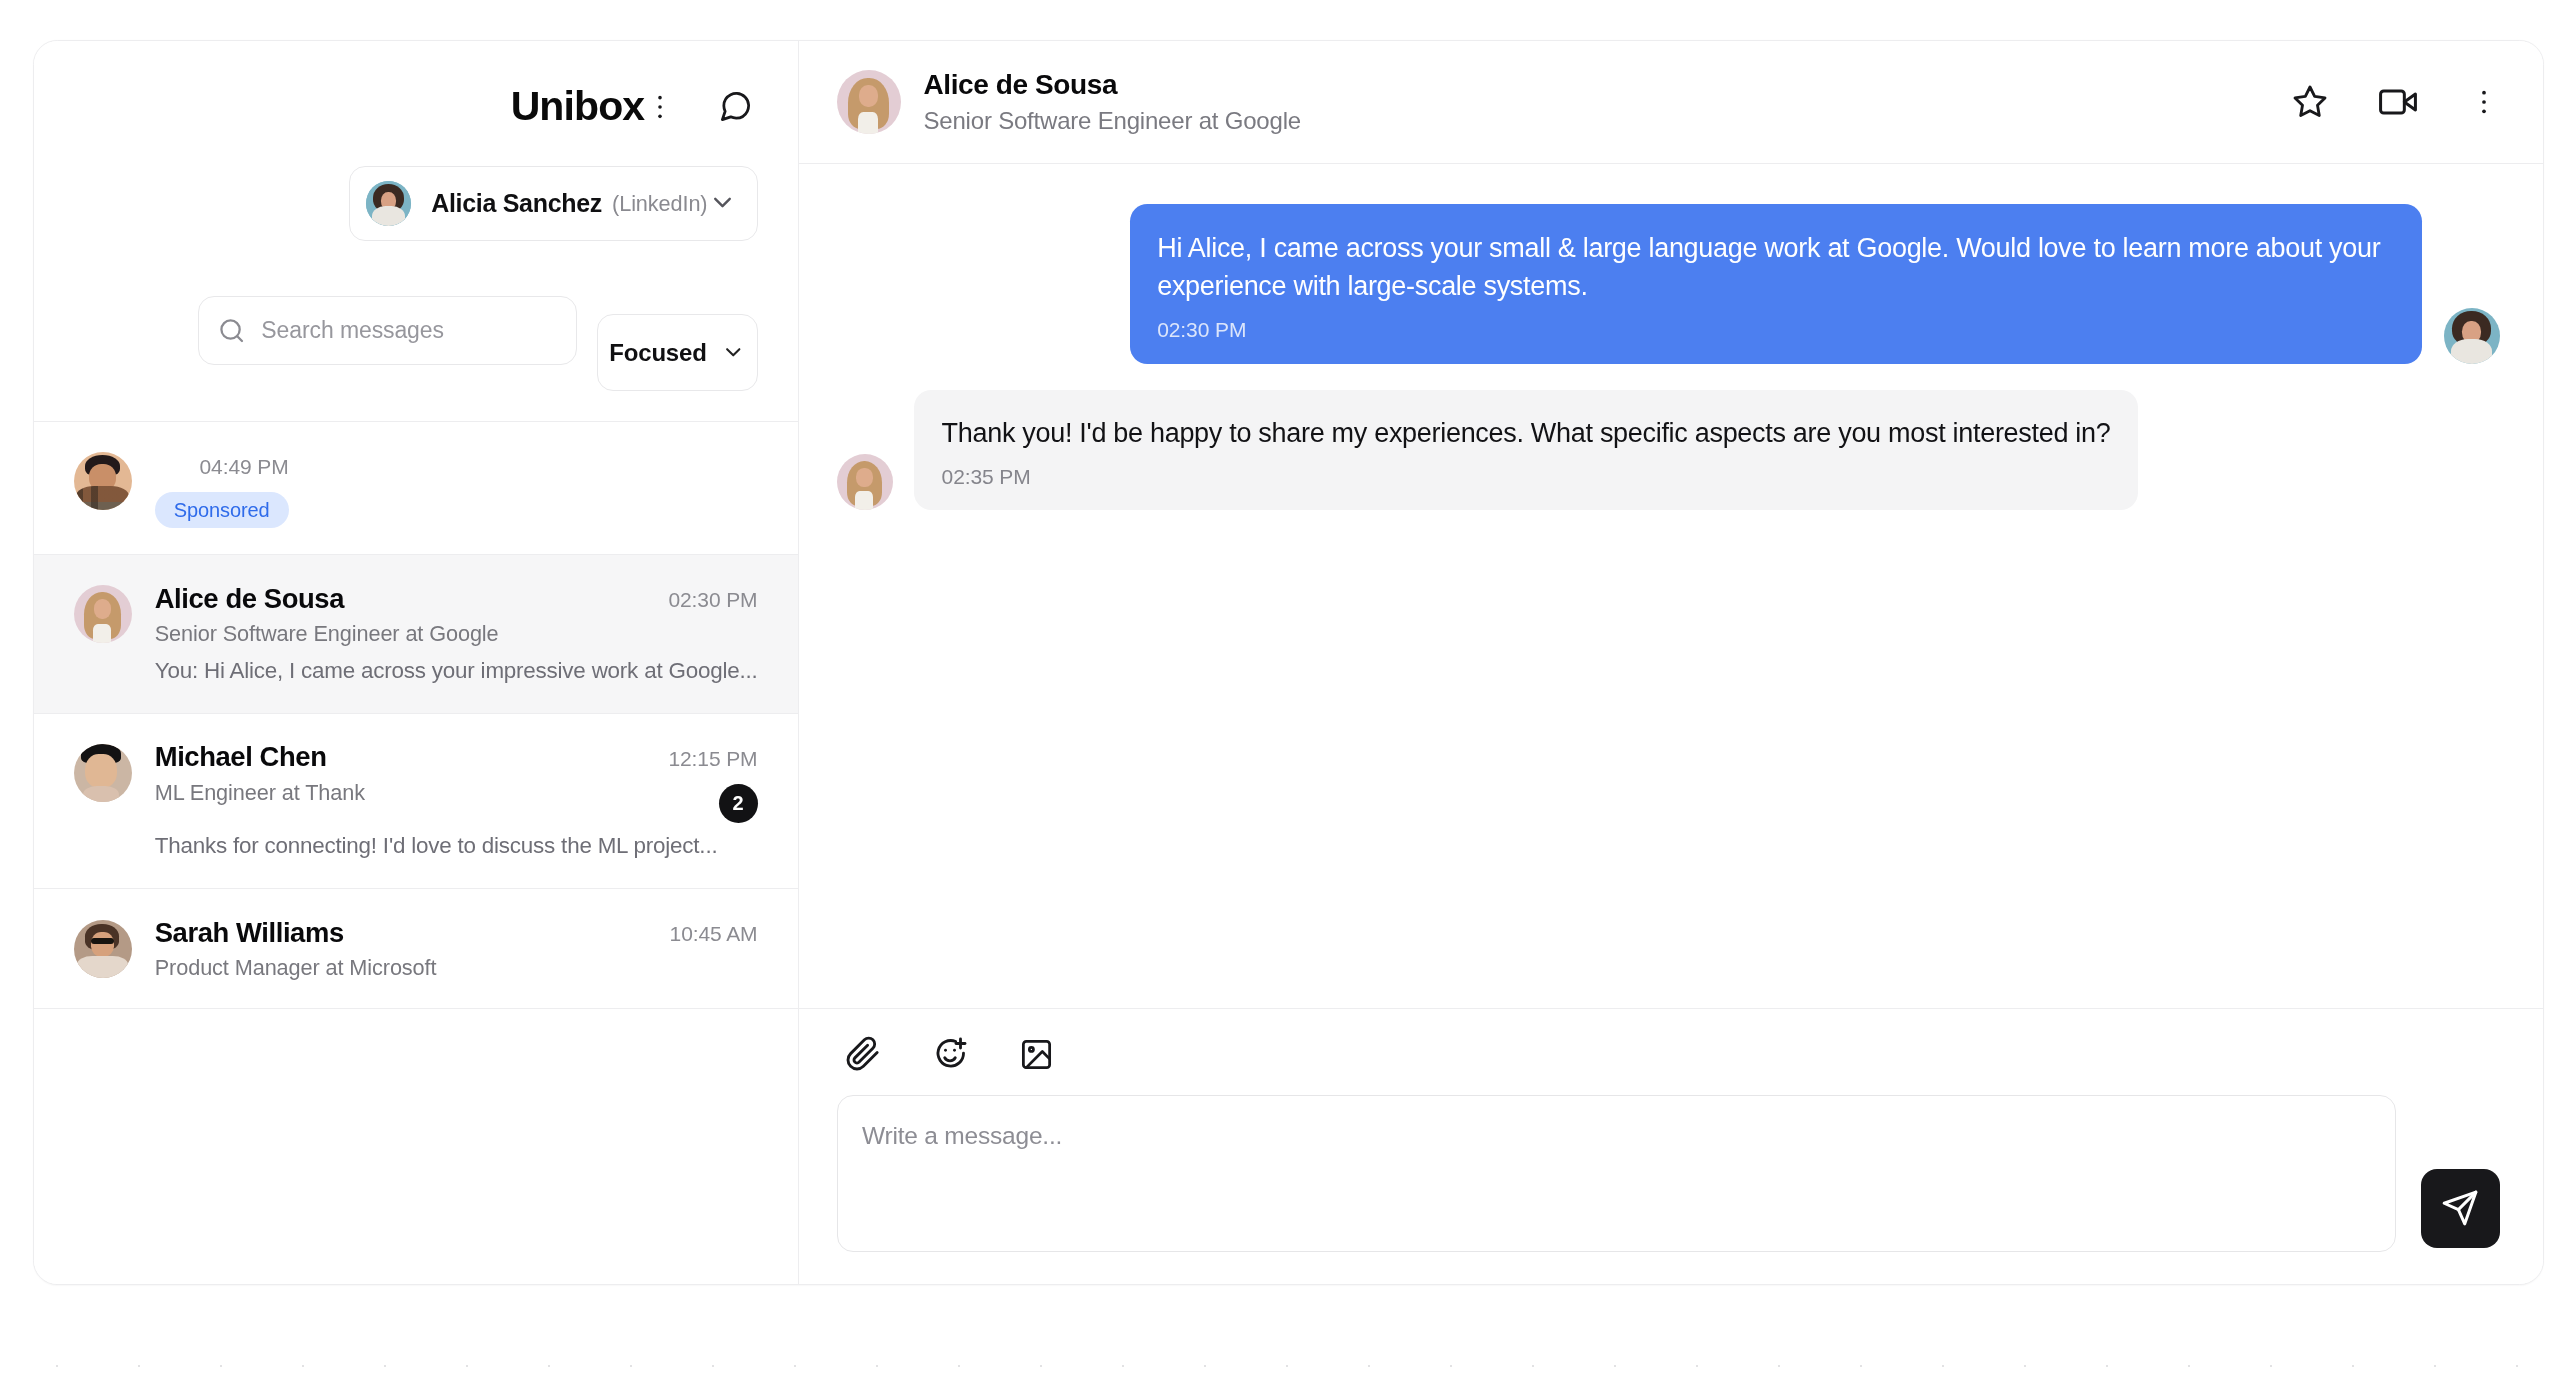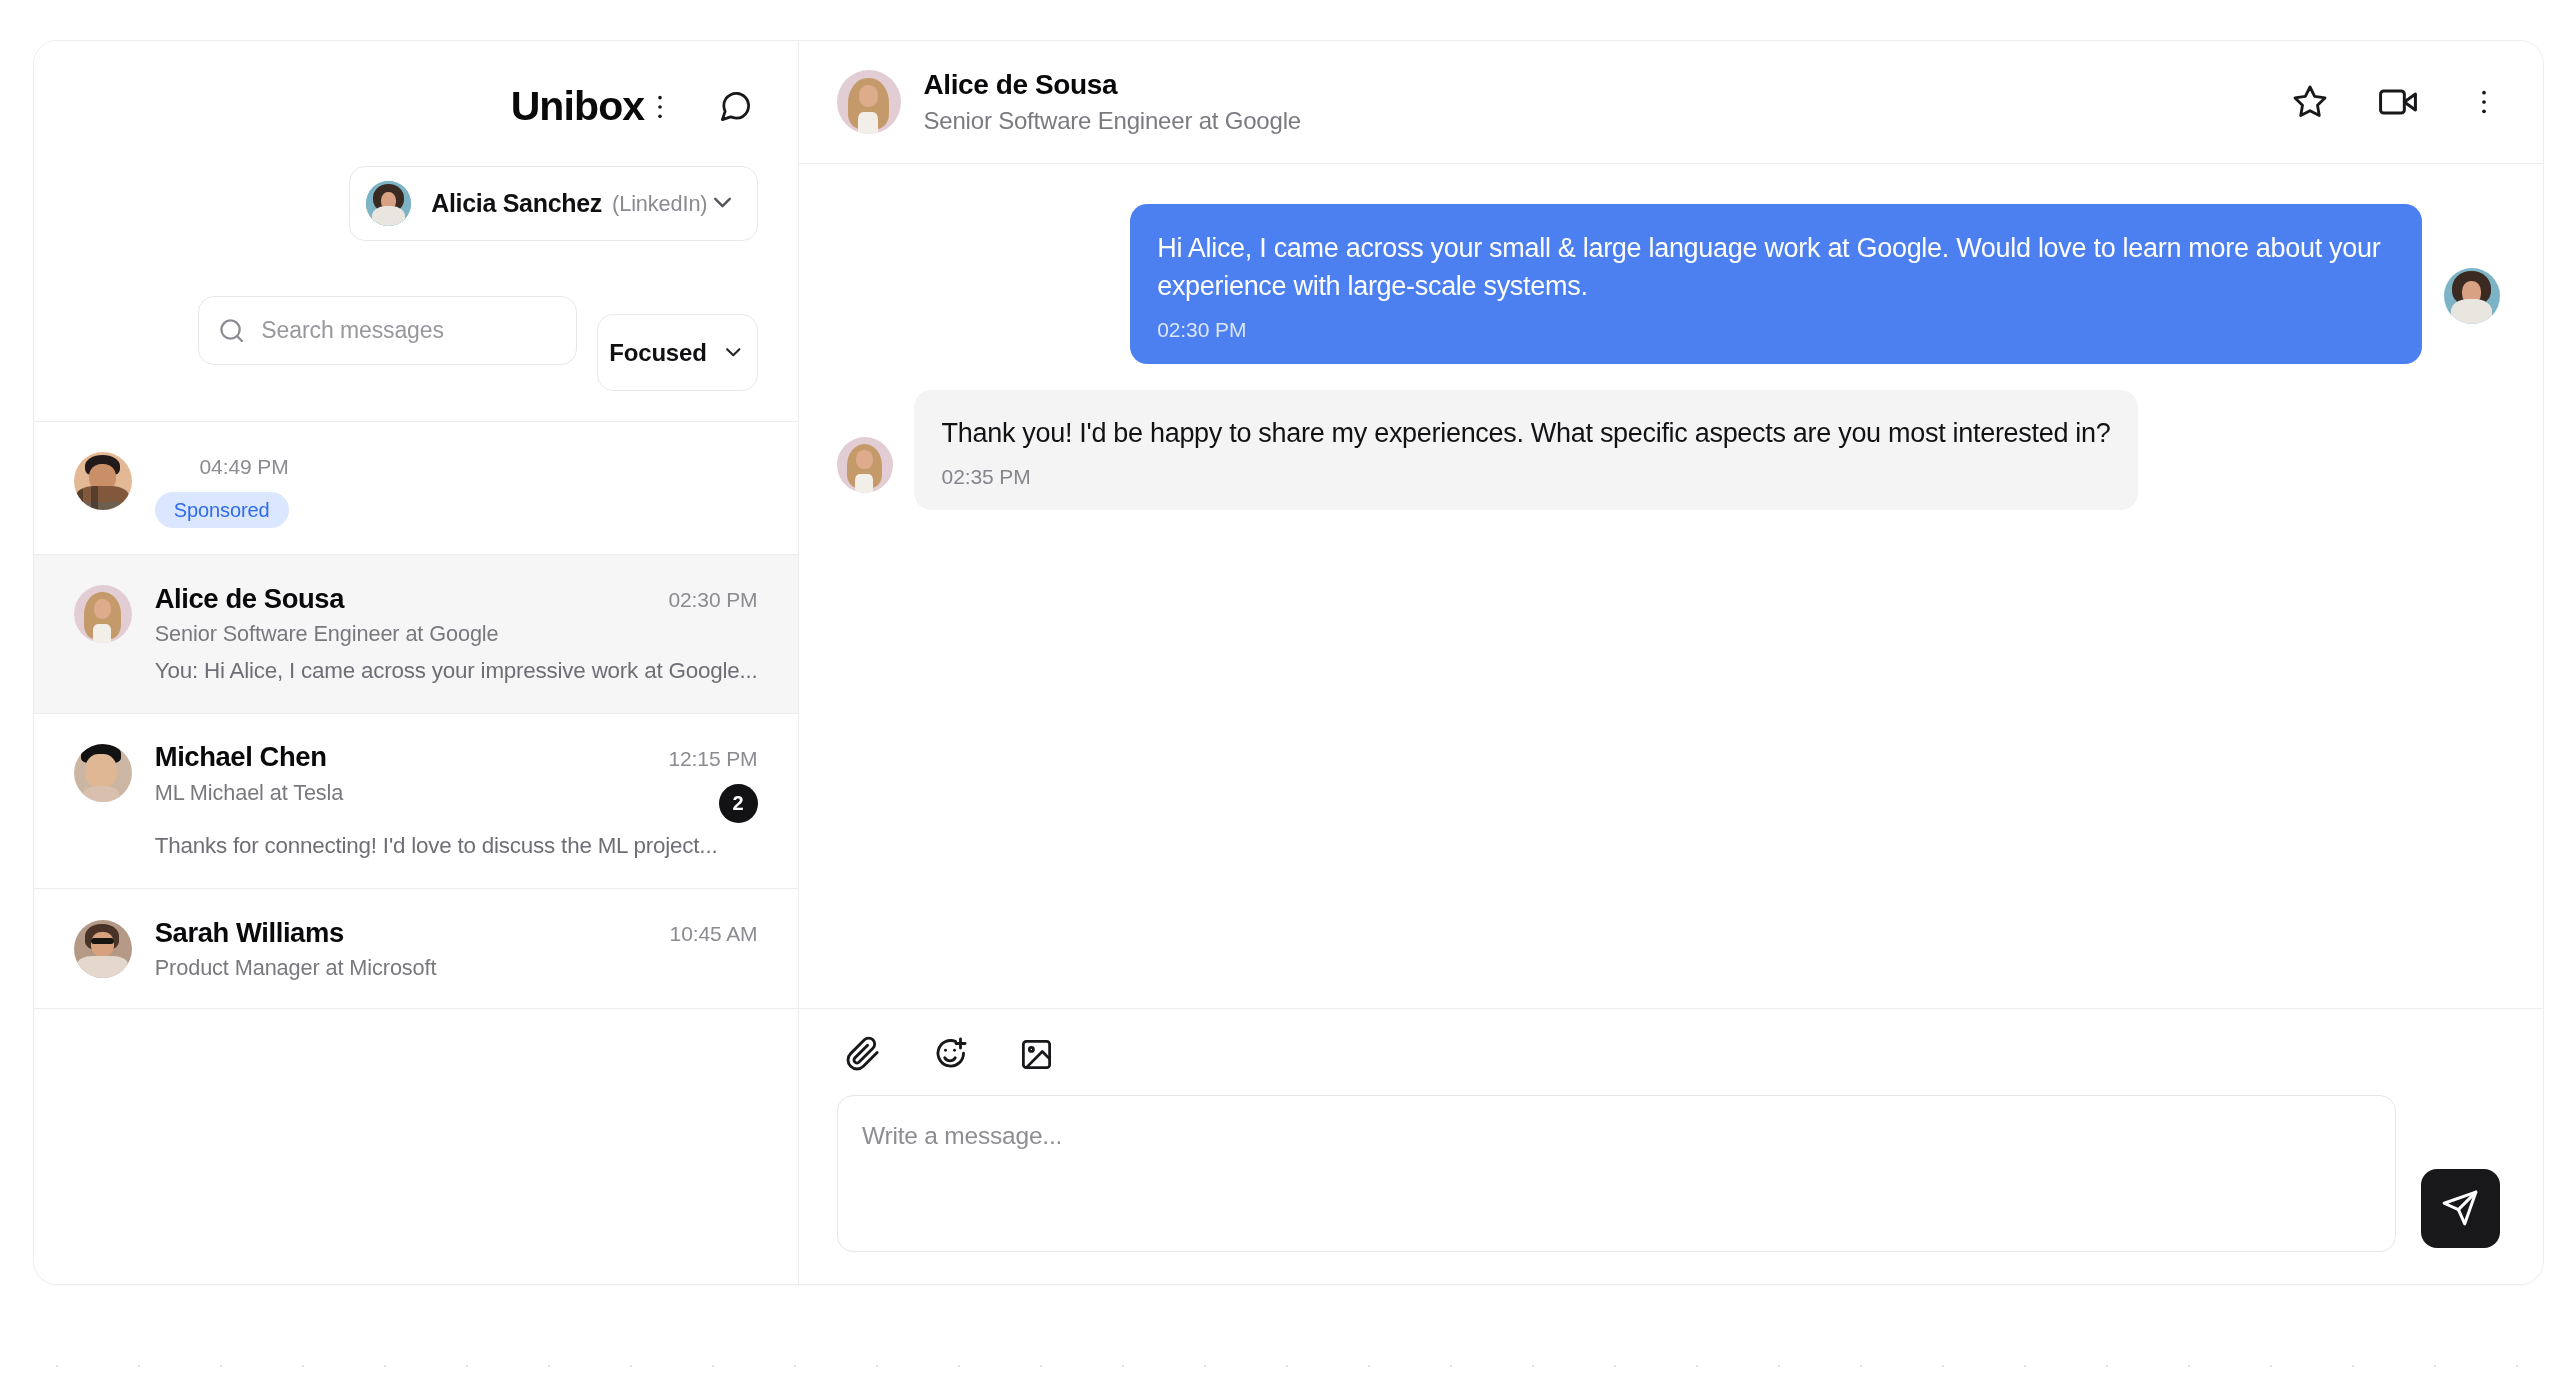--- a/index.html
+++ b/index.html
@@ -300,21 +300,21 @@
 
   
   .messages {
     flex: 1 1 auto;
     padding: 40px 43px 21.7px 38px;
     overflow: hidden;
     display: flex;
     flex-direction: column;
     gap: 26px;
   }
-  .msg-row { display: flex; align-items: center; gap: 21.7px; }
+  .msg-row { display: flex; align-items: flex-end; gap: 21.7px; }
   .msg-row.outgoing { justify-content: flex-end; }
 
   .msg-avatar {
     width: 56px; height: 56px;
     flex: 0 0 56px;
     border-radius: 50%;
     overflow: hidden;
     position: relative;
     margin-top: 30px;
   }
@@ -589,21 +589,21 @@
       <div class="conv-item">
         <div class="conv-avatar">
           <div class="ph ph-michael">
               <div class="face"></div>
             </div>
         </div>
         <div class="conv-body">
           <div class="conv-toprow">
             <div>
               <div class="conv-name">Michael Chen</div>
-              <div class="conv-role">ML Michael at Tesla</div>
+              <div class="conv-role">ML Engineer at Thank</div>
             </div>
             <div class="conv-meta">
               <div class="conv-time">12:15 PM</div>
               <div class="badge-unread">2</div>
             </div>
           </div>
           <div class="conv-preview">Thanks for connecting! I'd love to discuss the ML project...</div>
         </div>
       </div>
 

